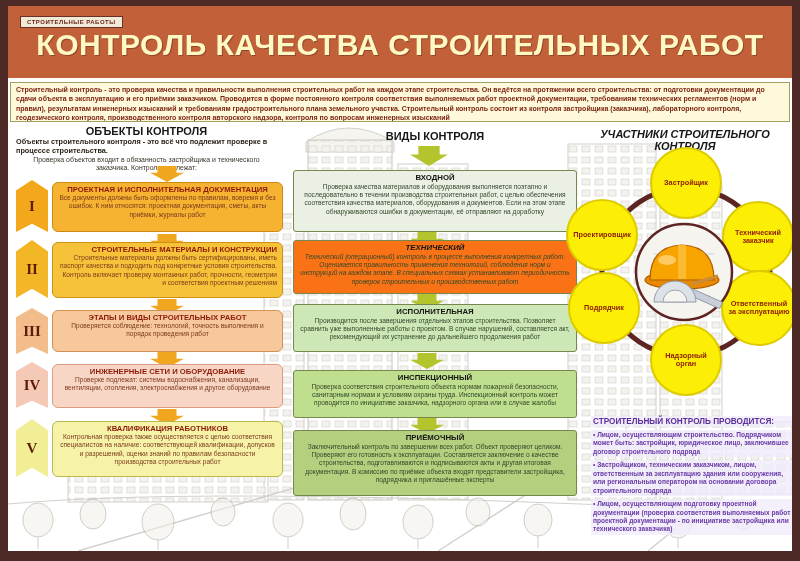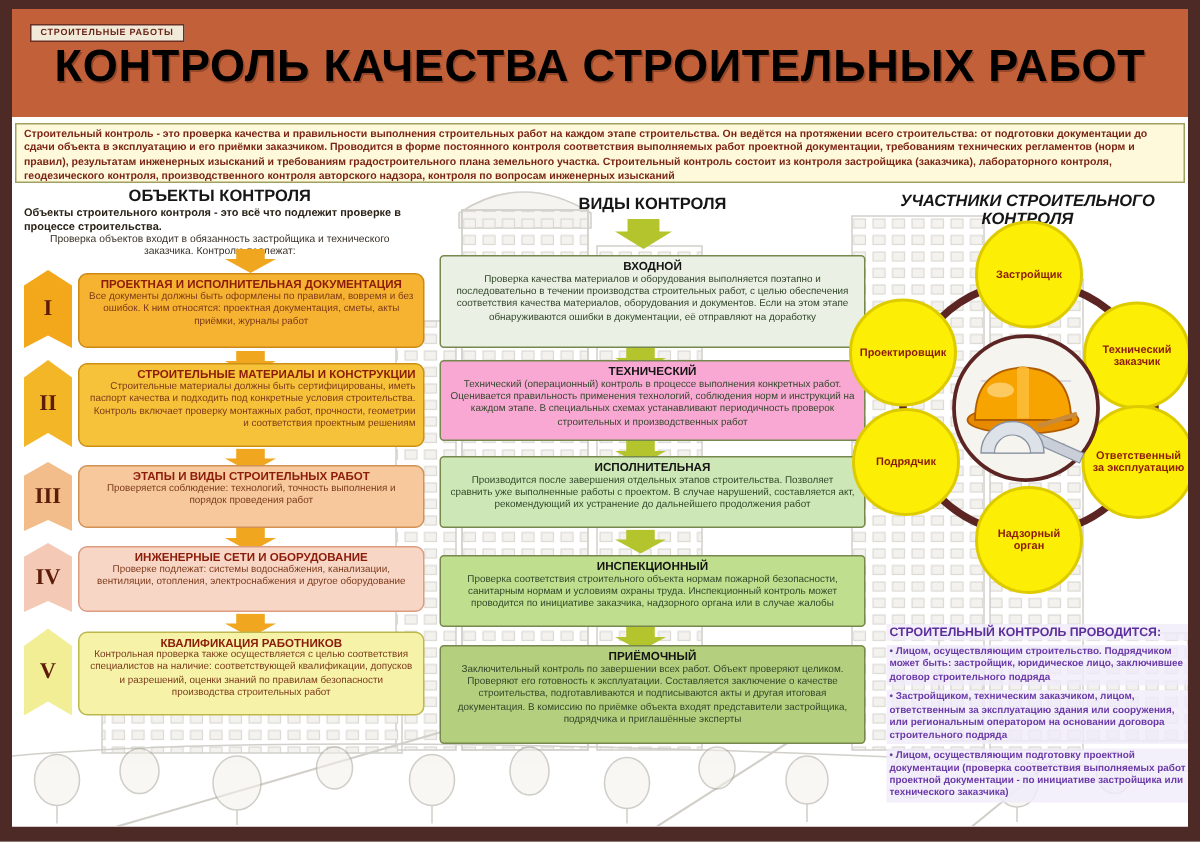--- a/index.html
+++ b/index.html
@@ -6,21 +6,21 @@
   html,body { width:800px; height:561px; overflow:hidden; }
   body { font-family:"Liberation Sans", sans-serif; background:#3a2220; }
 
   .poster { position:relative; width:800px; height:561px; background:#4e2a26; }
   .inner { position:absolute; left:8px; right:8px; top:6px; bottom:10px; background:#ffffff; }
 
   
   .header-band { position:absolute; left:0; right:0; top:0; height:72px; background:#c2603a; }
   .badge { position:absolute; left:12px; top:10px; background:#f2ead8; border:1px solid #6a3024;
            color:#6a2418; font-size:6px; font-weight:bold; letter-spacing:.5px; padding:2px 6px; }
-  .title { position:absolute; left:0; right:0; top:22px; text-align:center; color:#000000;
+  .title { position:absolute; left:0; right:0; top:22px; text-align:center; color:#fef9c3;
            font-size:30px; font-weight:bold; letter-spacing:.5px; text-shadow:1px 1px 0 rgba(90,40,20,.45); }
 
   
   .intro { position:absolute; left:2px; right:2px; top:76px; height:40px; background:#fdf9da;
            border:1px solid #a0a060; color:#7c2414; font-size:7px; font-weight:bold;
            line-height:1.34; padding:2px 5px; overflow:hidden; }
 
   
   .content { position:absolute; left:0; right:0; top:116px; bottom:0; background:#fff; overflow:hidden; }
   .sketch { position:absolute; left:0; top:0; width:784px; height:429px; }
@@ -60,21 +60,21 @@
   .r2b{top:118px;height:58px;} .r2{top:120px;height:56px;}
   .r3b{top:186px;height:46px;} .r3{top:188px;height:42px;}
   .r4b{top:240px;height:46px;} .r4{top:242px;height:44px;}
   .r5b{top:297px;height:58px;} .r5{top:299px;height:56px;}
 
   
   .gbox { position:absolute; left:285px; width:284px; border-radius:3px; border:1px solid #76884e;
           padding:2px 6px; text-align:center; overflow:hidden; }
   .gbox .t { font-size:7.8px; font-weight:bold; color:#141414; line-height:1.25; }
   .gbox .d { font-size:6.6px; color:#33472a; line-height:1.26; }
-  .g1 { background:#eaf0e4; } .g2 { background:#f9a8d4; } .g3 { background:#cde8b6; }
+  .g1 { background:#eaf0e4; } .g2 { background:#f97316;font-style:italic; } .g3 { background:#cde8b6; }
   .g4 { background:#bfdf8e; } .g5 { background:#b4cf7d; }
   .mb1{top:48px;height:62px;} .mb2{top:118px;height:54px;} .mb3{top:182px;height:48px;}
   .mb4{top:248px;height:48px;} .mb5{top:308px;height:66px;}
 
   
   .ring { position:absolute; left:586px; top:58px; width:190px; height:190px; }
   .pcircle { position:absolute; border-radius:50%; background:#fcee04; border:2px solid #ddcb00;
              display:flex; align-items:center; justify-content:center; text-align:center;
              font-weight:bold; font-size:7.3px; color:#8c1c0a; line-height:1.15; padding:5px; }
   .c0 { left:642px; top:25px;  width:72px; height:72px; }

